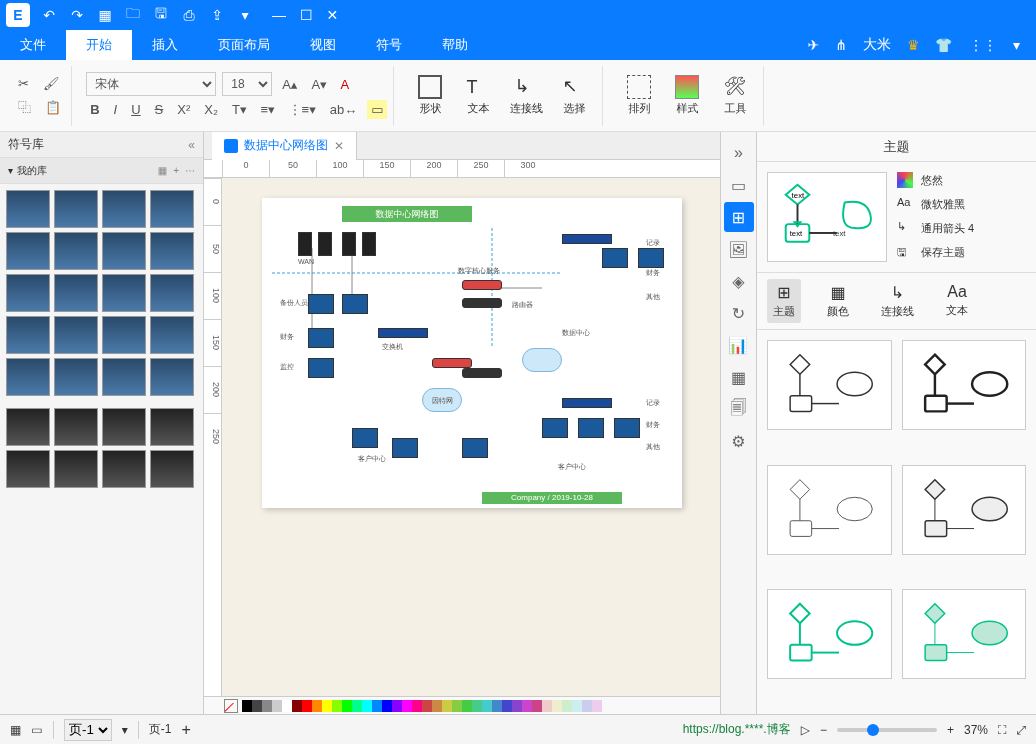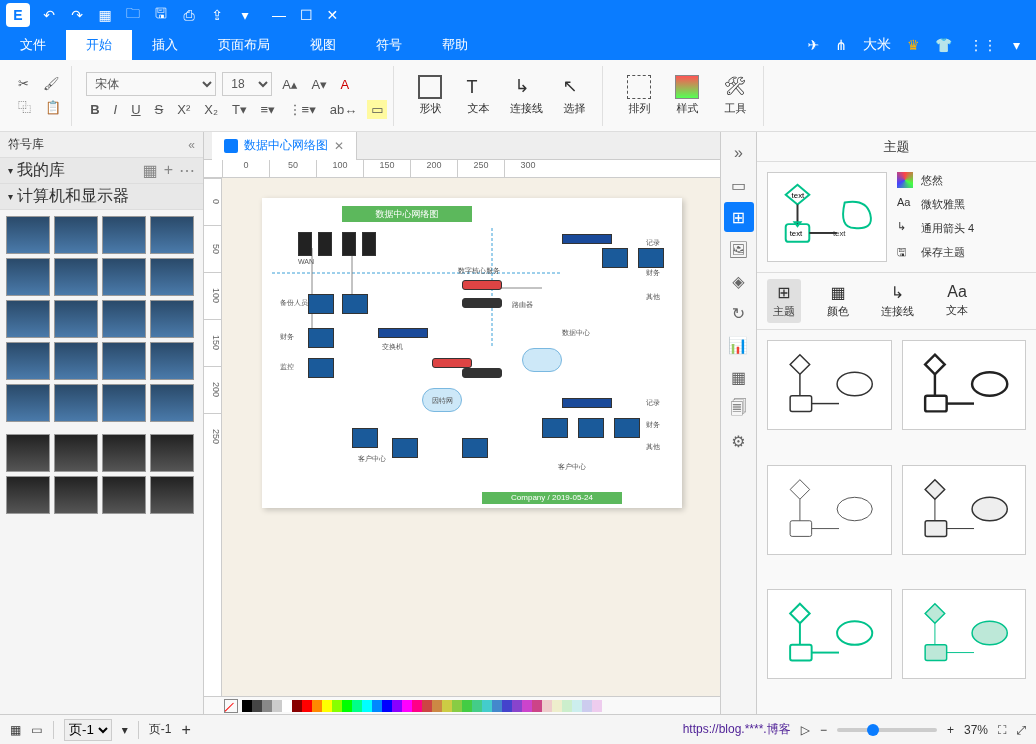--- a/index.html
+++ b/index.html
@@ -34,21 +34,21 @@
 
 .main { display:flex; height:calc(744px - 30px - 30px - 72px - 30px); }
 
 
 .left { width:204px; background:#f5f5f5; border-right:1px solid #ccc; display:flex; flex-direction:column; overflow:hidden; }
 .left .hdr { height:26px; display:flex; align-items:center; padding:0 8px; background:#efefef; border-bottom:1px solid #ddd; font-size:12px; }
 .left .hdr .collapse { margin-left:auto; cursor:pointer; color:#888; }
 .left .search { display:flex; padding:4px; gap:4px; border-bottom:1px solid #ddd; }
 .left .search select { width:28px; height:26px; border:1px solid #ccc; }
 .left .search input { flex:1; height:26px; border:1px solid #ccc; padding:0 6px; }
-.left .section-hdr { height:26px; display:flex; align-items:center; padding:0 8px; background:#e8e8e8; border-bottom:1px solid #ddd; font-size:16px; cursor:pointer; }
+.left .section-hdr { height:26px; display:flex; align-items:center; padding:0 8px; background:#e8e8e8; border-bottom:1px solid #ddd; font-size:10px; cursor:pointer; }
 .left .section-hdr::before { content:"▾"; margin-right:4px; font-size:10px; }
 .left .section-hdr .tools { margin-left:auto; display:flex; gap:6px; color:#888; }
 .left .placeholder { margin:8px; padding:16px 10px; border:1px dashed #bbb; color:#999; font-size:11px; text-align:center; background:#fafafa; }
 .left .thumbs { display:flex; flex-wrap:wrap; gap:4px; padding:6px; overflow-y:auto; }
 .left .thumb { width:44px; height:38px; background:linear-gradient(#2a4a6a,#4a7aaa); border:1px solid #999; cursor:pointer; }
 .left .thumb.server { background:linear-gradient(#222,#555); }
 
 
 .canvas-wrap { flex:1; display:flex; flex-direction:column; background:#f5f0e6; position:relative; }
 .doc-tabs { height:28px; background:#eee; display:flex; align-items:center; border-bottom:1px solid #ccc; }
@@ -219,23 +219,20 @@
       <span class="collapse">«</span>
     </div>
     <div class="section-hdr">
       <span>我的库</span>
       <span class="tools">
           <span>▦</span>
           <span>+</span>
           <span>⋯</span>
         </span>
     </div>
-    <div class="section-hdr">
-        <span>计算机和显示器</span>
-      </div>
     <div class="thumbs" style="max-height:240px">
       <div class="thumb"></div>
         <div class="thumb"></div>
         <div class="thumb"></div>
         <div class="thumb"></div>
       <div class="thumb"></div>
         <div class="thumb"></div>
         <div class="thumb"></div>
         <div class="thumb"></div>
       <div class="thumb"></div>
@@ -345,21 +342,21 @@
           <div class="lbl" style="left:384px;top:94px">其他</div>
           <div class="lbl" style="left:300px;top:130px">数据中心</div>
           <div class="dev" style="left:300px;top:200px;width:50px;height:10px;background:#1a4a9a"></div>
           <div class="dev" style="left:280px;top:220px"></div>
           <div class="dev" style="left:316px;top:220px"></div>
           <div class="dev" style="left:352px;top:220px"></div>
           <div class="lbl" style="left:384px;top:200px">记录</div>
           <div class="lbl" style="left:384px;top:222px">财务</div>
           <div class="lbl" style="left:384px;top:244px">其他</div>
           <div class="lbl" style="left:296px;top:264px">客户中心</div>
-          <div class="footer-box">Company / 2019-05-24</div>
+          <div class="footer-box">Company / 2019-10-28</div>
         </div>
       </div>
     </div>
     <div class="colorbar">
       <span style="width:14px;height:14px;border:1px solid #888;margin-right:4px;position:relative">
           <span style="position:absolute;inset:0;border-top:1px solid red;transform:rotate(-45deg);top:6px"></span>
         </span>
       <div id="swatches" style="display:flex">
           <div class="sw" style="background: rgb(0, 0, 0);"></div>
           <div class="sw" style="background: rgb(68, 68, 68);"></div>
@@ -536,21 +533,21 @@
 <div class="statusbar">
   <span>▦</span>
   <span>▭</span>
   <div class="sep"></div>
   <select style="border:1px solid #ccc;height:22px"><option>页-1</option></select>
   <span>▾</span>
   <div class="sep"></div>
   <span>页-1</span>
   <span style="font-size:16px">+</span>
   <div class="right-group">
-    <span style="color:#4c1d95">https://blog.****.博客</span>
+    <span style="color:#15803d">https://blog.****.博客</span>
     <span>▷</span>
     <span>−</span>
     <div class="slider">
         <div class="knob"></div>
       </div>
     <span>+</span>
     <span>37%</span>
     <span>⛶</span>
     <span>⤢</span>
   </div>

